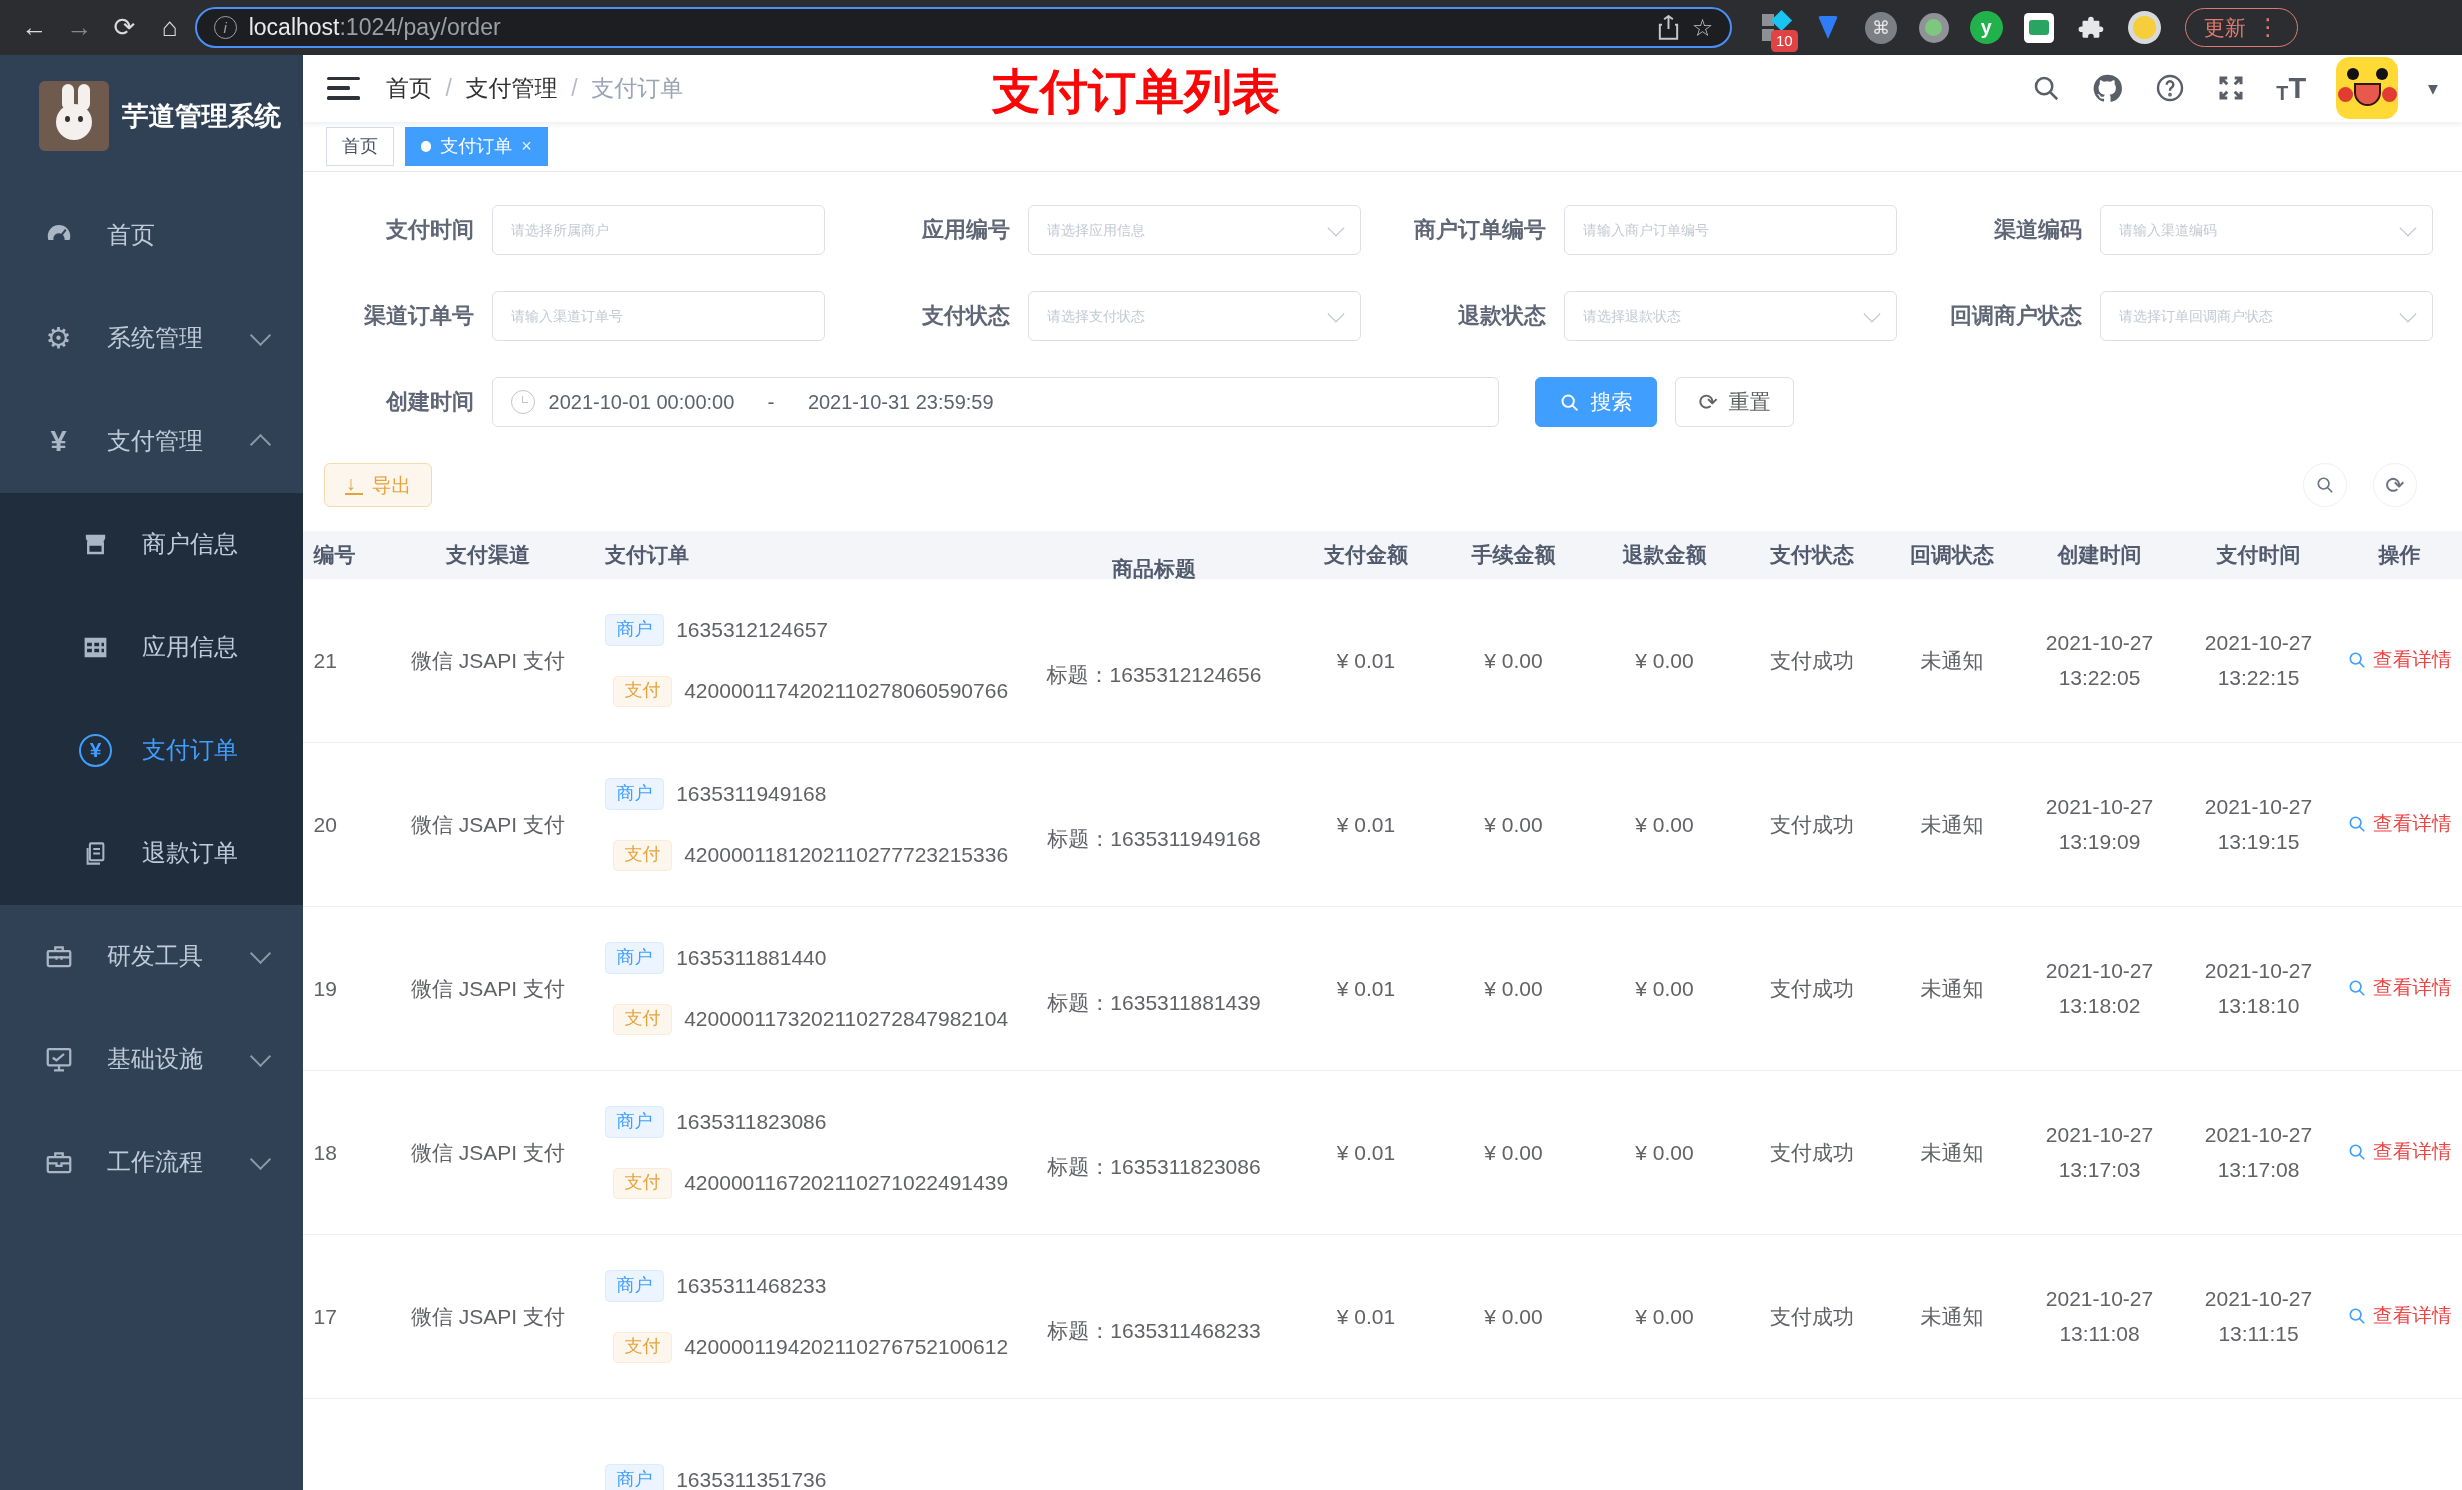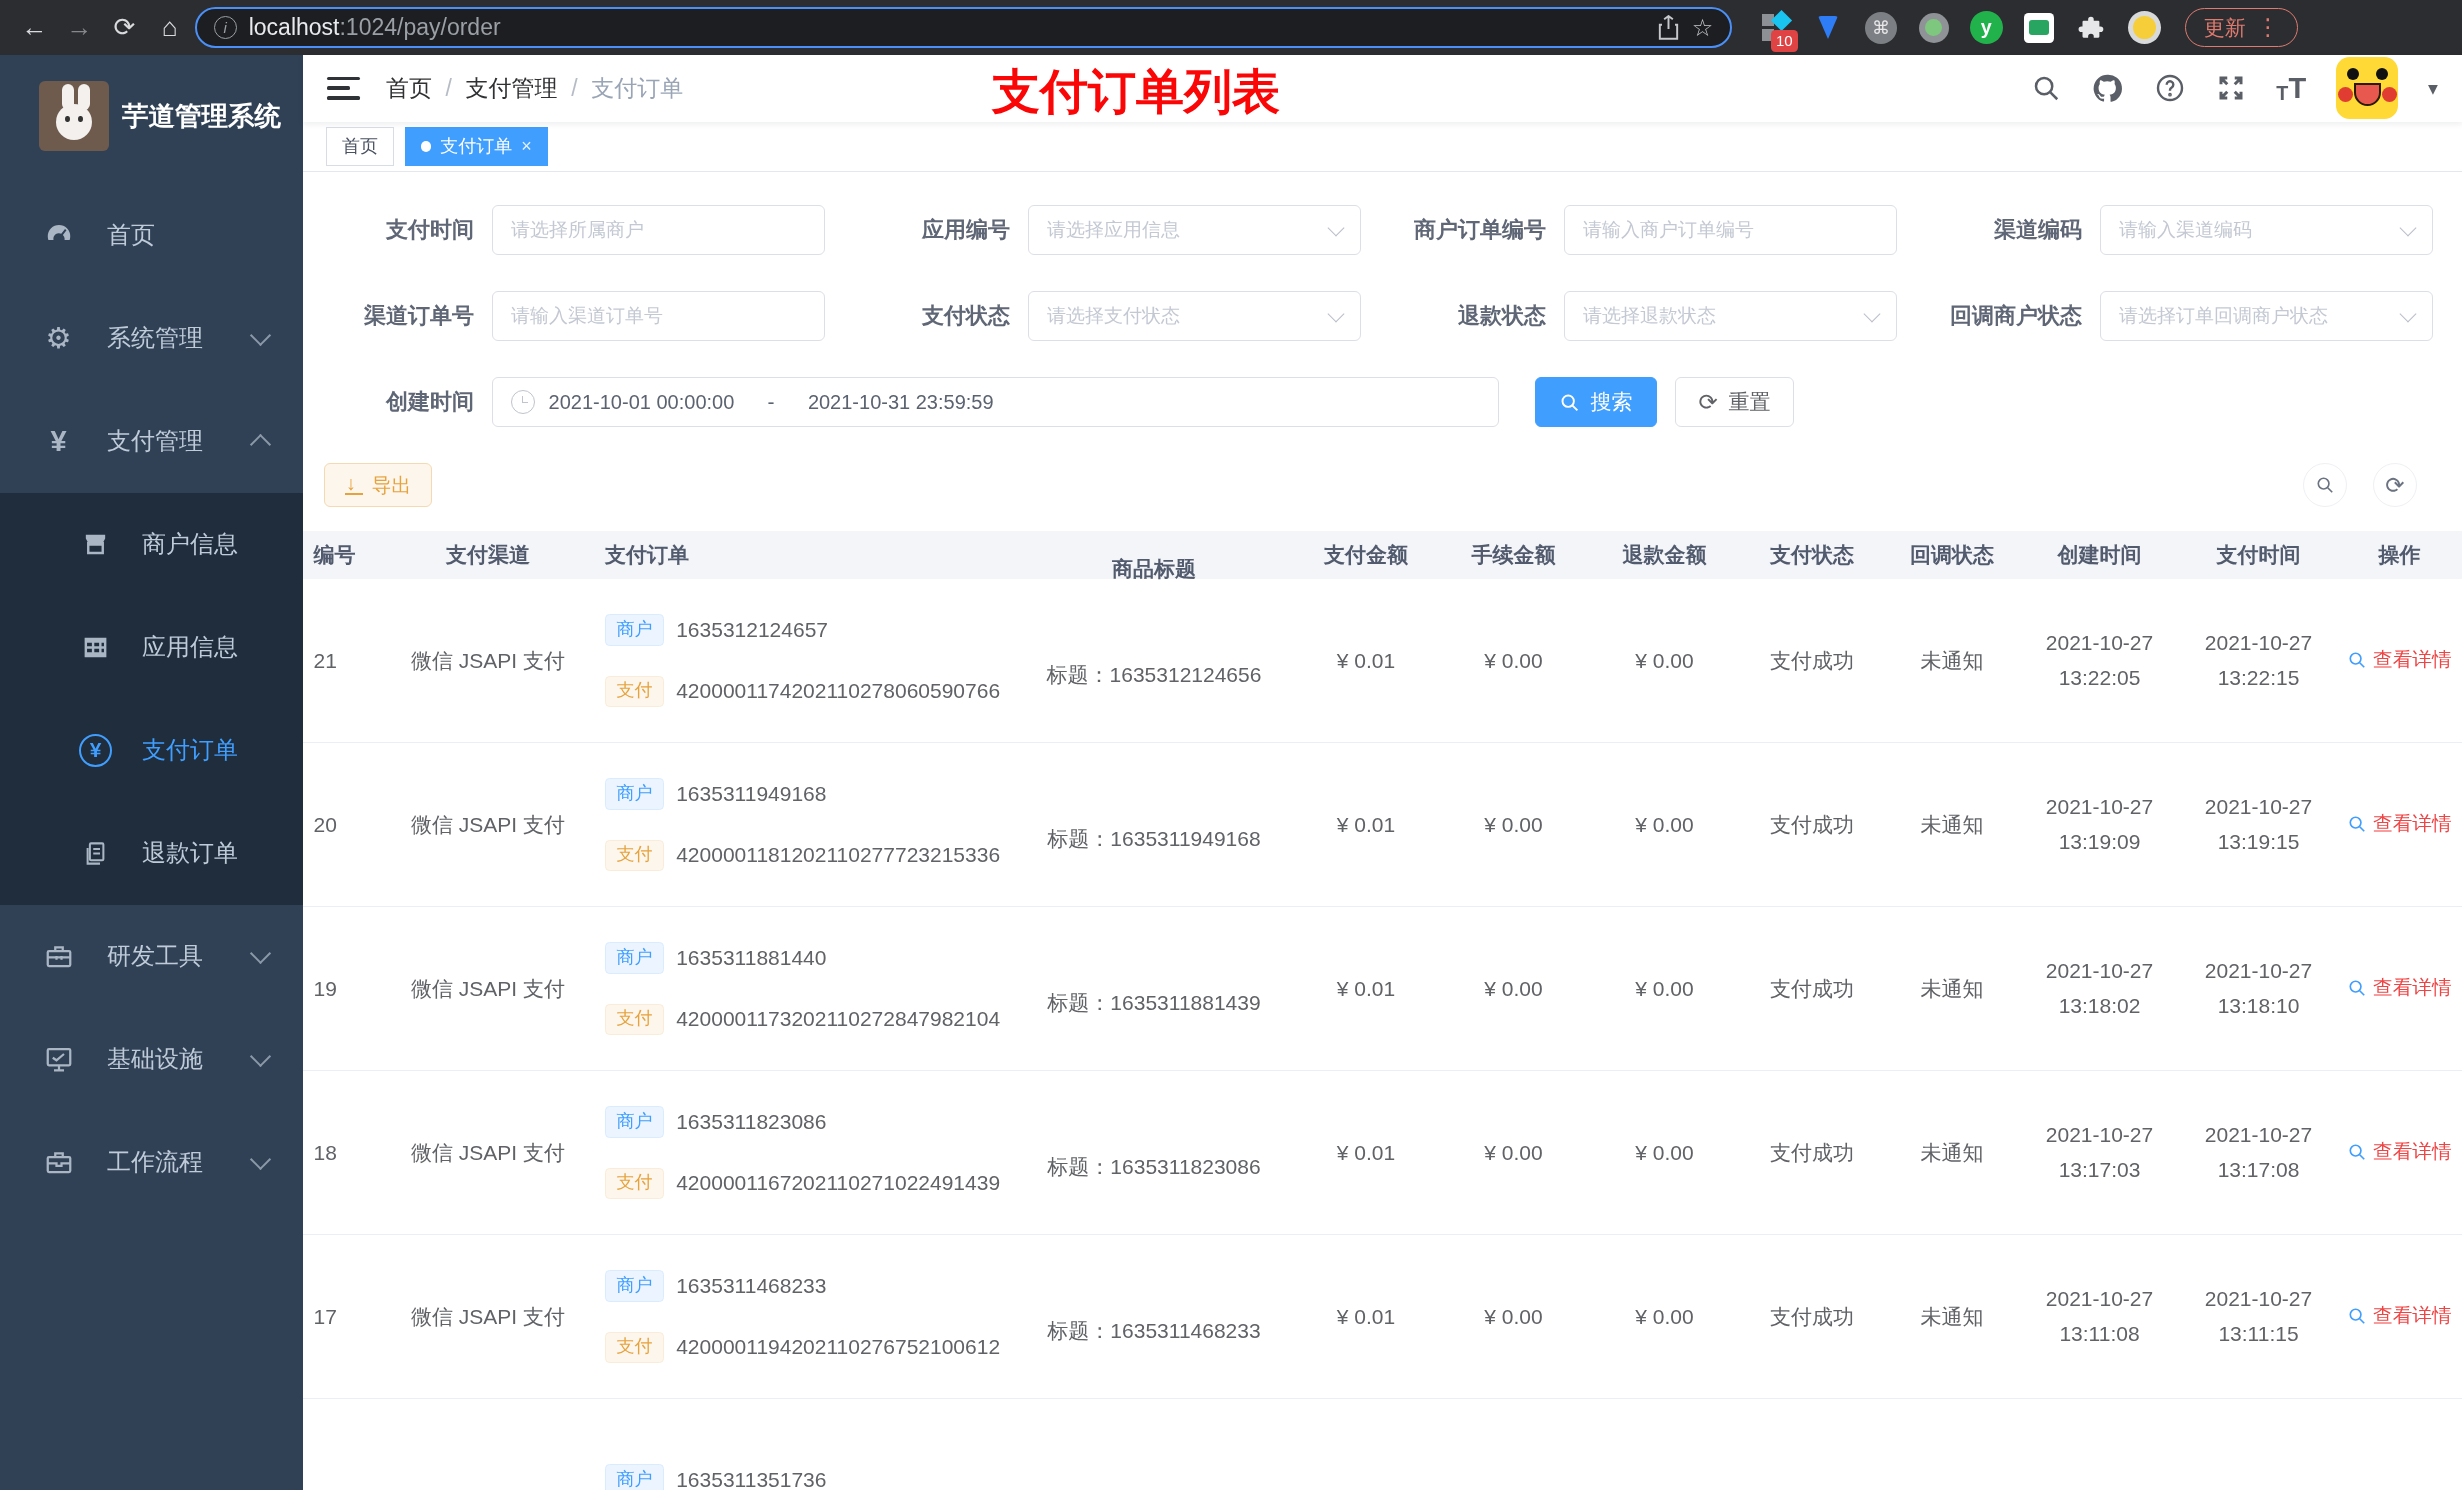--- a/index.html
+++ b/index.html
@@ -98,21 +98,21 @@
   .tag-view .dot { width:10.6px; height:10.6px; border-radius:50%; background:#fff; }
   .tag-view .close { font-size:18px; opacity:.85; }
 
   
   .filters { padding:33px 0 0 15px; }
   .frow { display:grid; grid-template-columns:repeat(4,536px); margin-bottom:36px; }
   .fgroup { display:flex; align-items:center; }
   .flabel { width:174px; text-align:right; font-size:22px; color:#5f6675; font-weight:600; padding-right:18px; white-space:nowrap; }
   .control { position:relative; height:50px; border:1.5px solid #dcdfe6; border-radius:6px; background:#fff;
     display:flex; align-items:center; padding:0 18px; }
-  .control input { border:none; outline:none; width:100%; font-size:19px; color:#606266; background:transparent;
+  .control input { border:none; outline:none; width:100%; font-size:14px; color:#606266; background:transparent;
     font-family:"Liberation Sans","DejaVu Sans",sans-serif; }
   .control input::placeholder { color:#c3c8d2; }
   .w1 { width:333px; }
   .chev { width:12px; height:12px; border-right:1.5px solid #b8bec8; border-bottom:1.5px solid #b8bec8;
     transform:rotate(45deg); margin-left:6px; margin-top:-4.5px; flex:0 0 auto; }
   .daterow { display:flex; align-items:center; }
   .datebox { width:1007px; gap:13.6px; }
   .clock { width:24px; height:24px; border:1.5px solid #c0c4cc; border-radius:50%; position:relative; flex:0 0 auto; }
   .clock:before { content:""; position:absolute; left:9.8px; top:4.5px; width:1.5px; height:7.6px; background:#c0c4cc; }
   .clock:after { content:""; position:absolute; left:9.8px; top:10.6px; width:6px; height:1.5px; background:#c0c4cc; }
@@ -148,21 +148,21 @@
   .c-re { width:151px; }
   .c-st { width:144px; }
   .c-no { width:136px; }
   .c-ct { width:159px; }
   .c-pt { width:159px; }
   .c-op { width:123px; }
   .ordlines { display:flex; flex-direction:column; gap:30px; }
   .ordline { display:flex; align-items:center; gap:12px; }
   .tag { font-size:18px; padding:3.8px 10.6px; border-radius:4.5px; line-height:1.2; flex:0 0 auto; }
   .tag-blue { color:#409eff; background:#ecf5ff; border:0.8px solid #d9ecff; }
-  .tag-warn { color:#e6a23c; background:#fdf6ec; border:0.8px solid #faecd8; }
+  .tag-warn { color:#e6a23c; background:#fdf6ec; border:0.8px solid #faecd8;margin-left:8px; }
   .twolines { display:flex; flex-direction:column; gap:10.6px; align-items:center; }
   .link { color:#ef4444; display:inline-flex; align-items:center; gap:6px; cursor:pointer; font-size:19.7px; }
   .partial { height:92px; overflow:hidden; display:flex; }
   .partial .inner { margin-top:65px; }
 
   svg.ic { display:block; }
 </style>
 </head>
 <body>
 

